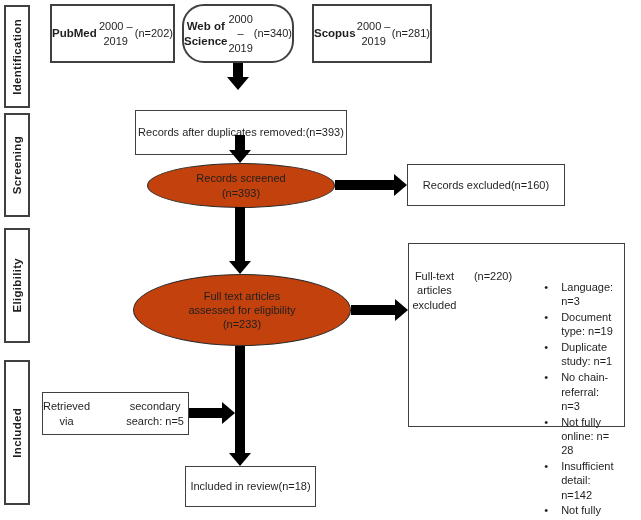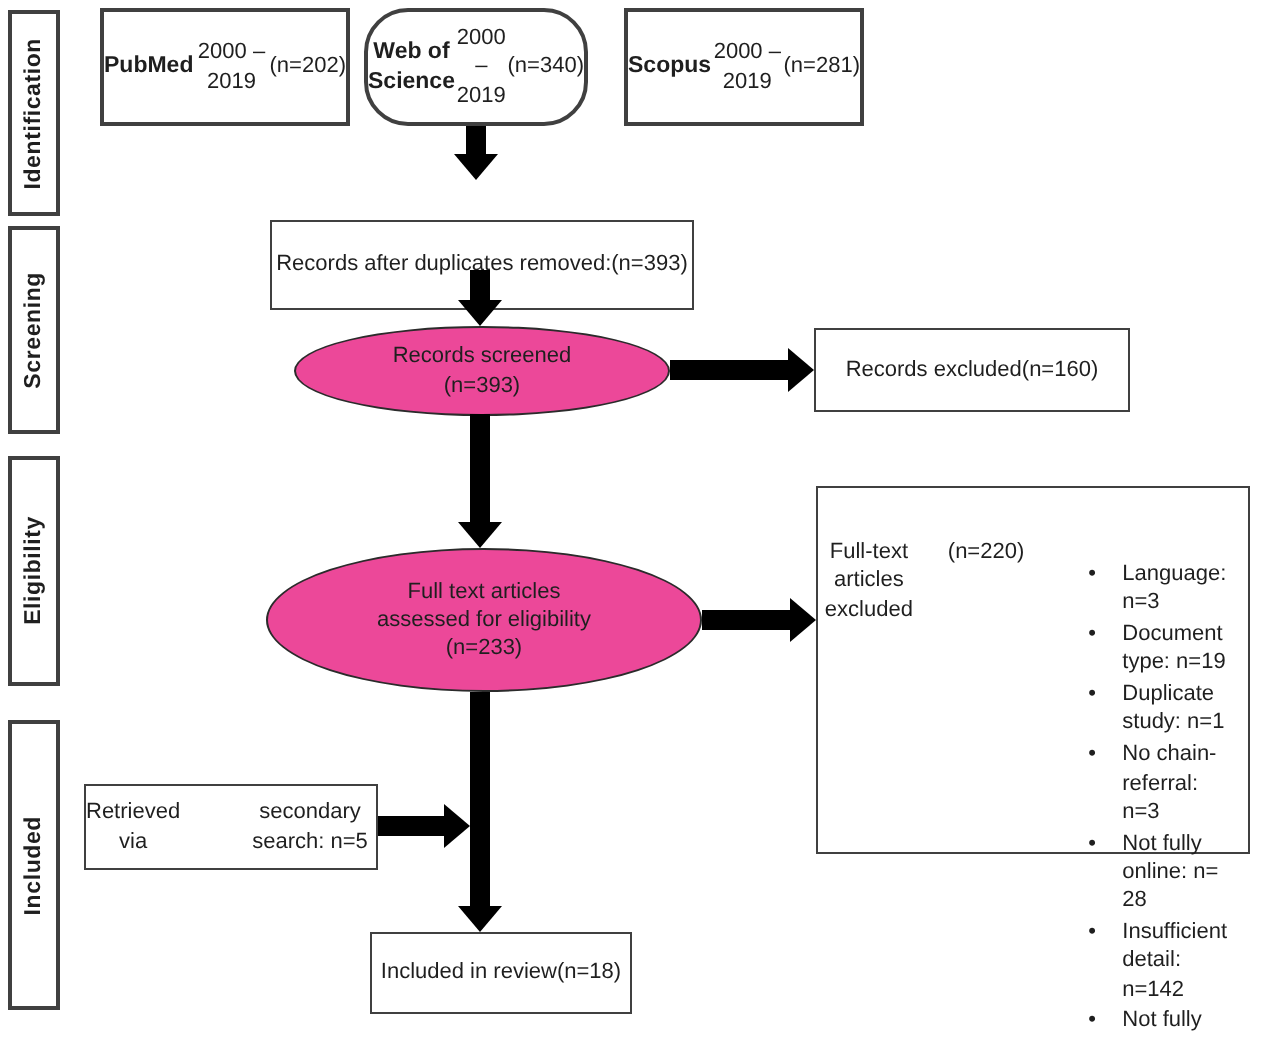--- a/index.html
+++ b/index.html
@@ -21,21 +21,21 @@
     display:flex;flex-direction:row;
     align-items:center;justify-content:center;
     text-align:center;
     box-sizing:border-box;
   }
   .box.thick{border-width:2px;}
   .ellipse{
     position:absolute;
     border:1.5px solid #2b2b2b;
     border-radius:50%;
-    background:#ec4899;
+    background:#c2410c;
     display:flex;flex-direction:column;
     align-items:center;justify-content:center;
     text-align:center;
     box-sizing:border-box;
   }
   .b{font-weight:bold;font-size:11.5px;}
   
   .stage{
     position:absolute;
     left:4px;width:26px;

